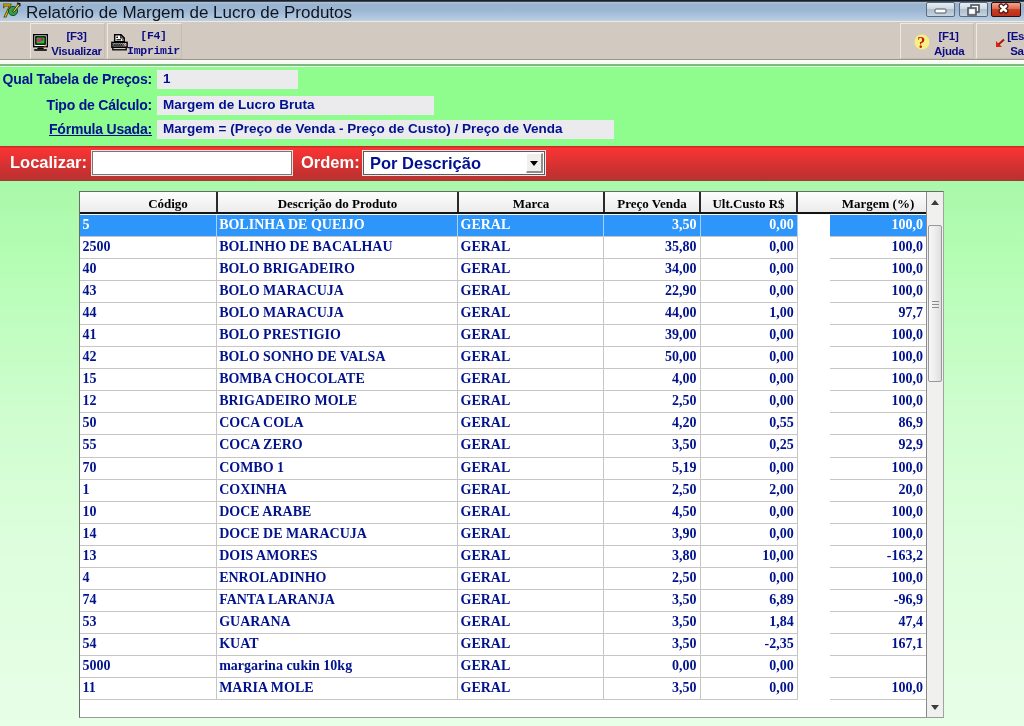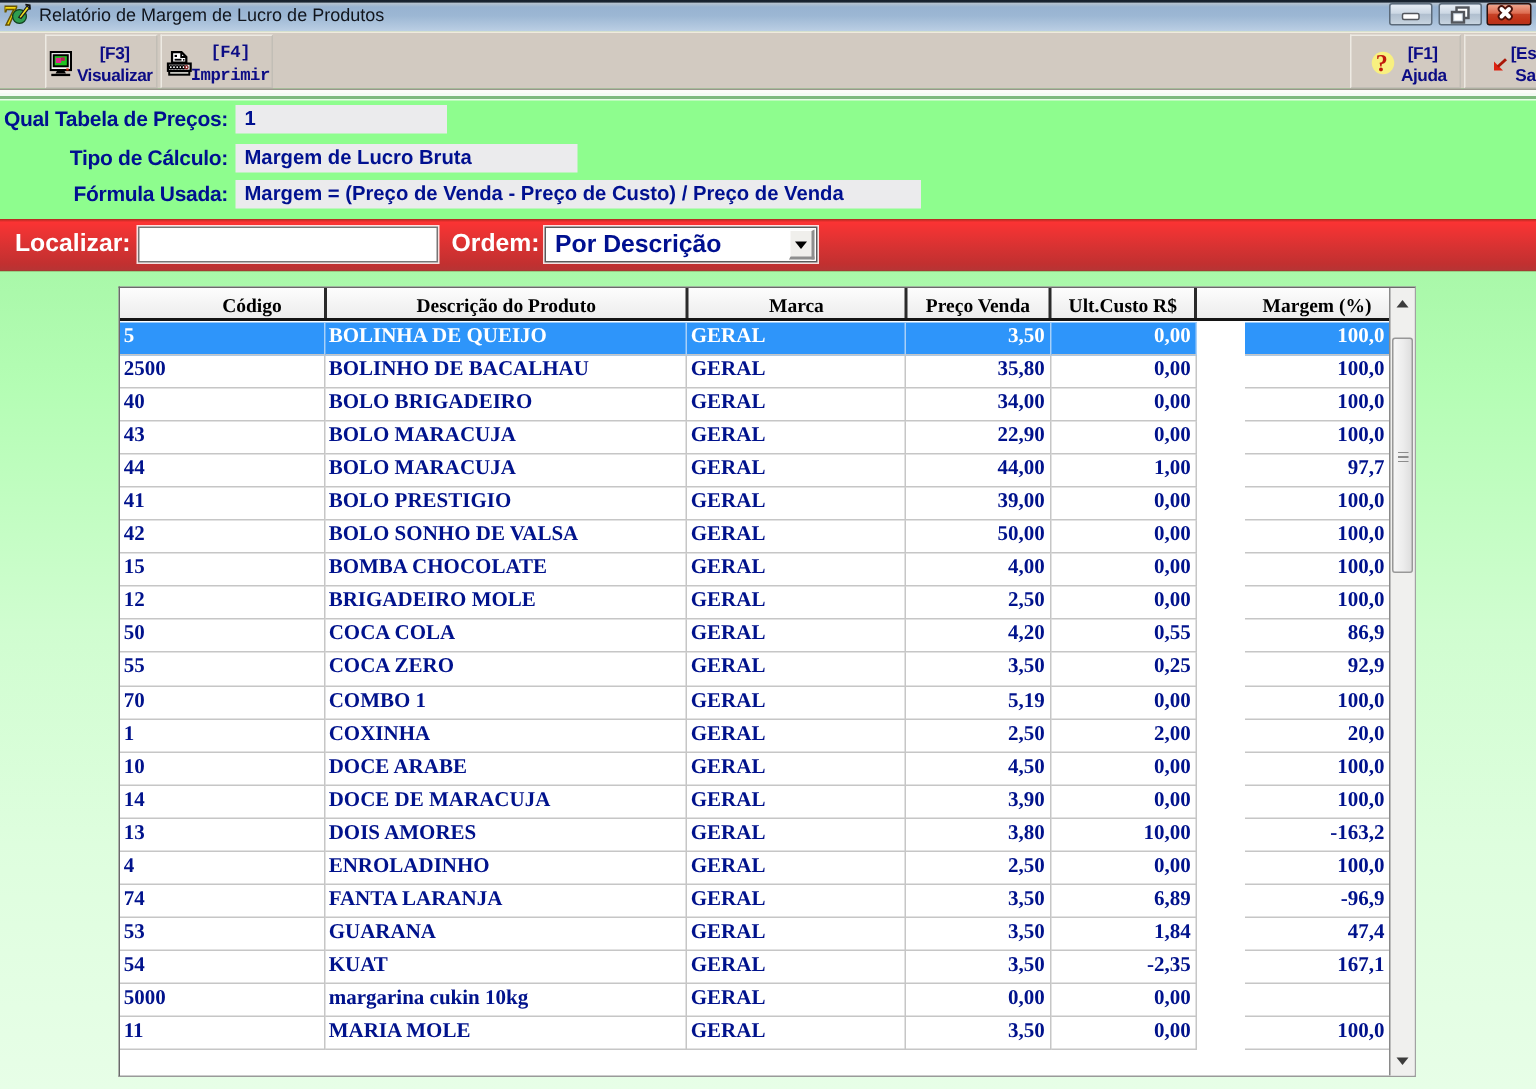--- a/index.html
+++ b/index.html
@@ -1,19 +1,19 @@
 <!DOCTYPE html>
 <html><head><meta charset="utf-8"><style>
 *{margin:0;padding:0;box-sizing:border-box;}
 html,body{width:1024px;height:726px;overflow:hidden;font-family:"Liberation Sans",sans-serif;}
 #app{position:relative;width:1024px;height:726px;background:#8efd8e;}
 
 #titlebar{position:absolute;left:0;top:0;width:1024px;height:21px;
  background:linear-gradient(180deg,#16202c 0%,#1a2531 6%,#b3c1cf 11%,#98b3d1 22%,#9cb7d4 50%,#b4c9e0 88%,#bdd0e5 100%);}
-#titletext{position:absolute;left:26px;top:3px;font-size:12px;color:#10141c;}
+#titletext{position:absolute;left:26px;top:3px;font-size:17px;color:#10141c;}
 #appicon{position:absolute;}
 .wbtn{position:absolute;top:2px;height:15px;border-radius:2px;}
 #btnmin{left:926px;width:29px;border:1px solid #5c6b7a;background:linear-gradient(180deg,#e7edf5 0%,#ccd8e4 45%,#b0bfcf 50%,#bac8d6 75%,#c8d4e0 100%);}
 #btnmax{left:959px;width:29px;border:1px solid #5c6b7a;background:linear-gradient(180deg,#e7edf5 0%,#ccd8e4 45%,#b0bfcf 50%,#bac8d6 75%,#c8d4e0 100%);}
 #btncls{left:991px;width:30px;border:1px solid #2b100c;background:linear-gradient(180deg,#efa68e 0%,#dd6b50 45%,#c74227 50%,#c23318 80%,#b8321c 100%);}
 .wbtn svg{position:absolute;left:0;top:0;}
 
 #toolbar{position:absolute;left:0;top:21px;width:1024px;height:38px;background:#d2cac1;border-top:1px solid #efeade;}
 #tline1{position:absolute;left:0;top:59px;width:1024px;height:1px;background:#9a968c;}
 #tline2{position:absolute;left:0;top:60px;width:1024px;height:2px;background:#fbfbf7;}
@@ -154,22 +154,22 @@
    <div class="txt" style="left:29px;right:15px;">[Esc]<br>Sair</div>
   </div>
  </div>
  <div id="tline1"></div>
     <div id="tline2"></div>
  <div id="paleline"></div>
     <div id="greenline"></div>
  <div class="flabel" style="top:71px;">Qual Tabela de Preços:</div>
  <div class="finput" style="top:70px;width:141px;">1</div>
  <div class="flabel" style="top:97px;">Tipo de Cálculo:</div>
- <div class="finput" style="top:96px;width:228px;">Margem de Lucro Bruta</div>
- <div class="flabel" style="top:121px;">Fórmula Usada:</div>
+ <div class="finput" style="top:96px;width:277px;">Margem de Lucro Bruta</div>
+ <div class="flabel" style="top:121px;text-decoration:underline;">Fórmula Usada:</div>
  <div class="finput" style="top:120px;width:457px;">Margem = (Preço de Venda - Preço de Custo) / Preço de Venda</div>
  <div id="redbar">
   <div class="rlabel" style="left:10px;">Localizar:</div>
   <div id="loc-input"></div>
   <div class="rlabel" style="left:301px;">Ordem:</div>
   <div id="combo">Por Descrição<div class="cbtn"></div></div>
  </div>
  <div id="lower">
   <div id="grid">
    <div id="ghead">

